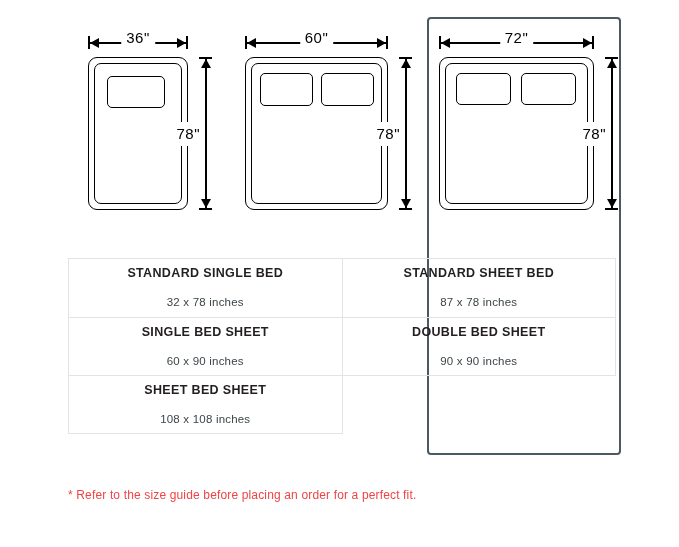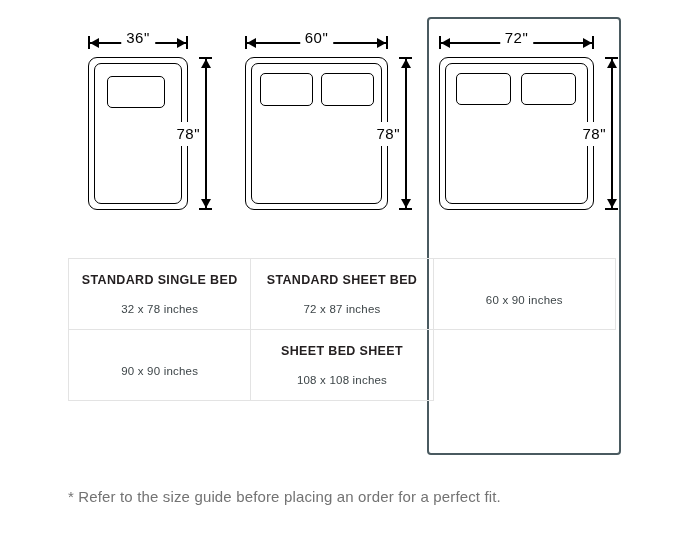--- a/index.html
+++ b/index.html
@@ -155,23 +155,23 @@
     box-sizing: border-box;
     background: #fff;
   }
 
   
   .spec-table {
     position: absolute;
     left: 68px;
     top: 258px;
     width: 548px;
-    height: 143px;
+    height: 176px;
     display: grid;
-    grid-template-columns: 1fr 1fr 1fr;
+    grid-template-columns: 1fr 1fr;
     grid-template-rows: 1fr 1fr;
     border-top: 1px solid #e3e3e3;
     border-left: 1px solid #e3e3e3;
     box-sizing: border-box;
   }
   .spec-cell {
     border-right: 1px solid #e3e3e3;
     border-bottom: 1px solid #e3e3e3;
     box-sizing: border-box;
     display: flex;
@@ -194,22 +194,22 @@
     color: #3d4548;
     letter-spacing: .2px;
     line-height: 15px;
   }
 
   
   .footnote {
     position: absolute;
     left: 68px;
     top: 488px;
-    font-size: 15px;
-    color: #737373;
+    font-size: 12px;
+    color: #ef4444;
     letter-spacing: .15px;
     white-space: nowrap;
   }
 </style>
 </head>
 <body>
 
 <div id="stage">
 
   <div class="highlight-box"></div>
@@ -295,27 +295,29 @@
   </div>
 
   <div class="spec-table">
 
     <div class="spec-cell">
       <div class="spec-name">STANDARD SINGLE BED</div>
       <div class="spec-size">32 x 78 inches</div>
     </div>
     <div class="spec-cell">
       <div class="spec-name">STANDARD SHEET BED</div>
-      <div class="spec-size">72 x 87 inches</div>
-    </div>
-
-    <div class="spec-cell">
+      <div class="spec-size">87 x 78 inches</div>
+    </div>
+
+    <div class="spec-cell">
+      <div class="spec-name">SINGLE BED SHEET</div>
       <div class="spec-size">60 x 90 inches</div>
     </div>
     <div class="spec-cell">
+      <div class="spec-name">DOUBLE BED SHEET</div>
       <div class="spec-size">90 x 90 inches</div>
     </div>
     <div class="spec-cell">
       <div class="spec-name">SHEET BED SHEET</div>
       <div class="spec-size">108 x 108 inches</div>
     </div>
   </div>
 
   <div class="footnote">* Refer to the size guide before placing an order for a perfect fit.</div>
 

